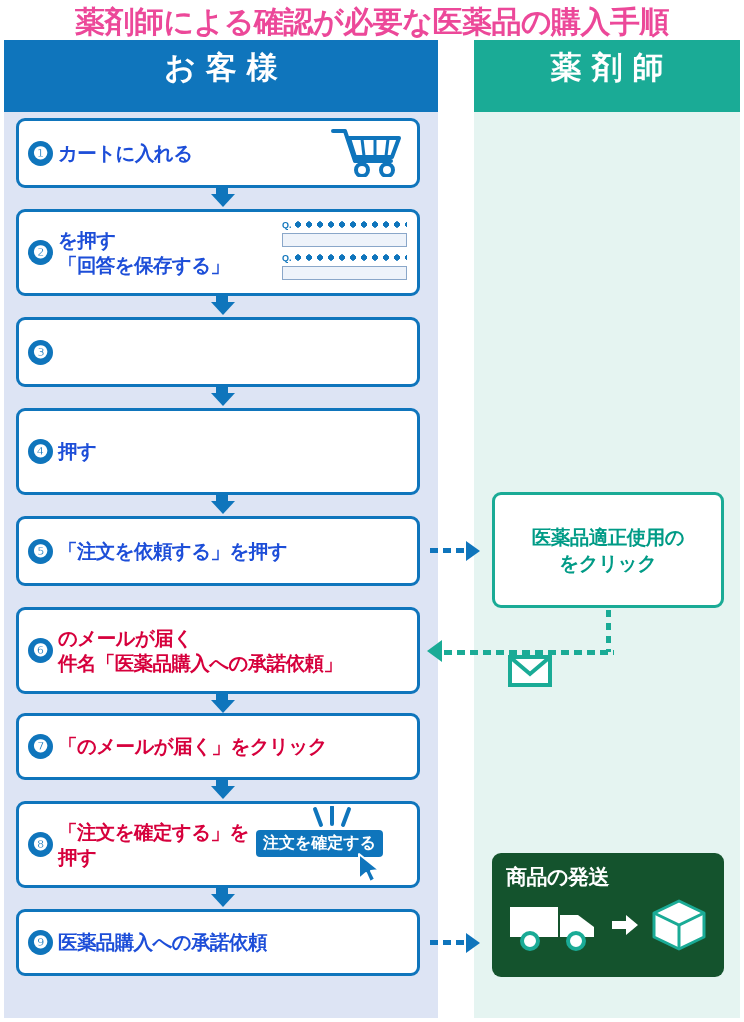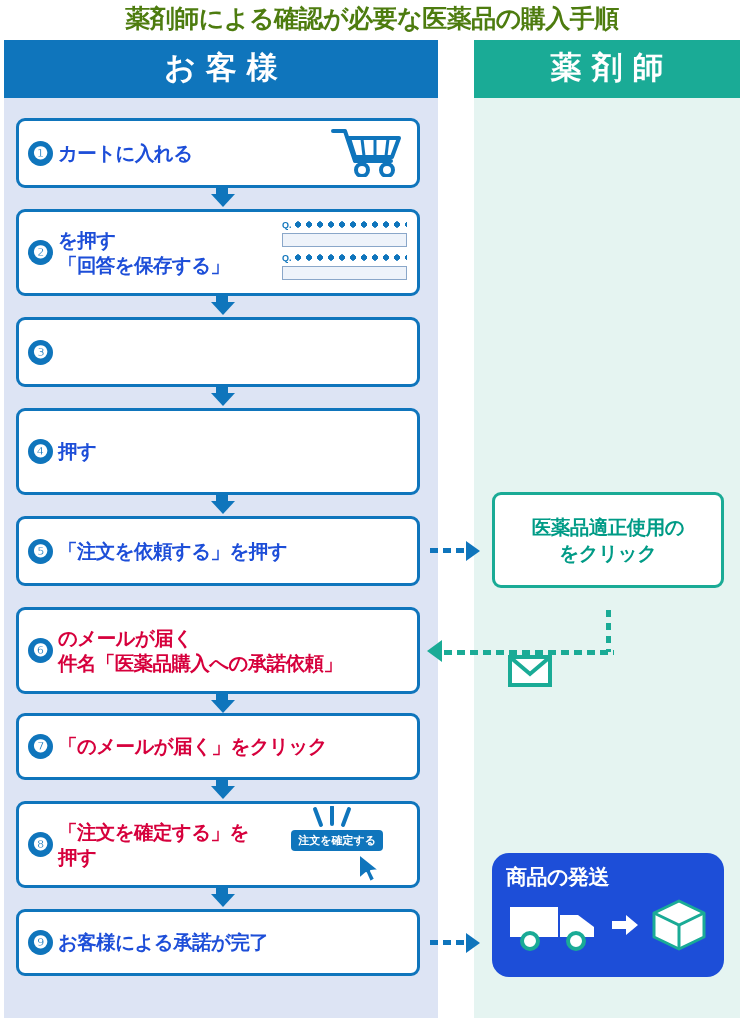--- a/index.html
+++ b/index.html
@@ -14,23 +14,23 @@
     position: relative;
     overflow: hidden;
   }
 
   .page-title {
     position: absolute;
     top: 2px;
     left: 0;
     width: 744px;
     text-align: center;
-    font-size: 25px;
-    font-weight: bold;
-    color: #4d7c0f;
+    font-size: 30px;
+    font-weight: bold;
+    color: #ec4899;
     letter-spacing: -0.5px;
     white-space: nowrap;
   }
 
   
   .col {
     position: absolute;
     top: 40px;
   }
   .col-customer {
@@ -39,21 +39,21 @@
     height: 978px;
     background: #dde4f4;
   }
   .col-pharmacist {
     left: 474px;
     width: 266px;
     height: 978px;
     background: #e5f4f1;
   }
   .col-header {
-    height: 58px;
+    height: 72px;
     line-height: 56px;
     text-align: center;
     color: #ffffff;
     font-size: 31px;
     font-weight: bold;
     letter-spacing: 10px;
     text-indent: 10px;
   }
   .hdr-customer { background: #0f75bc; }
   .hdr-pharmacist { background: #1aab96; }
@@ -148,21 +148,21 @@
     background: #eef3fa;
     margin-bottom: 6px;
   }
 
   .confirm-btn {
     position: absolute;
     right: 34px;
     top: 26px;
     background: #0f75bc;
     color: #ffffff;
-    font-size: 11px;
+    font-size: 16px;
     font-weight: bold;
     border-radius: 4px;
     padding: 3px 7px;
     white-space: nowrap;
   }
   .spark {
     position: absolute;
     right: 62px;
     top: 2px;
     width: 46px;
@@ -190,22 +190,22 @@
     line-height: 1.35;
     letter-spacing: -0.5px;
     display: flex;
     align-items: center;
     justify-content: center;
   }
   .ship-box {
     position: absolute;
     left: 492px;
     width: 232px;
-    background: #1d4ed8;
-    border-radius: 17px;
+    background: #14532d;
+    border-radius: 9px;
     color: #ffffff;
   }
   .ship-title {
     font-size: 21px;
     font-weight: bold;
     padding: 10px 0 0 14px;
     letter-spacing: -0.5px;
   }
   .ship-icons {
     display: flex;
@@ -320,21 +320,21 @@
 <div class="v-arrow" style="top:501px;"></div>
 
 <div class="step" style="top:516px; height:70px;">
   <div class="step-num">❺</div>
   <div class="step-text">「注文を依頼する」を押す</div>
 </div>
 
 <div class="dot-h c-blue" style="left:430px; top:548px; width:38px;"></div>
 <div class="tri-right c-blue" style="left:466px; top:541px;"></div>
 
-<div class="ph-box" style="top:492px; height:96px;">
+<div class="ph-box" style="top:492px; height:116px;">
   <div>
     <div>医薬品適正使用の</div>
     <div>をクリック</div>
   </div>
 </div>
 
 <div class="dot-v c-green" style="left:606px; top:610px; height:42px;"></div>
 <div class="dot-h c-green" style="left:444px; top:650px; width:170px;"></div>
 <div class="tri-left c-green" style="left:427px; top:640px;"></div>
 
@@ -380,21 +380,21 @@
     <svg width="26" height="32" viewBox="0 0 26 32">
       <path d="M3 2 L3 27 L10 21 L14 30 L19 27 L15 19 L23 18 Z" fill="#0f75bc" stroke="#ffffff" stroke-width="2" stroke-linejoin="round"></path>
     </svg>
   </div>
 </div>
 <div class="v-stem" style="top:888px; height:8px;"></div>
 <div class="v-arrow" style="top:894px;"></div>
 
 <div class="step" style="top:909px; height:67px;">
   <div class="step-num">❾</div>
-  <div class="step-text">お客様による承諾が完了</div>
+  <div class="step-text">医薬品購入への承諾依頼</div>
 </div>
 
 <div class="dot-h c-blue" style="left:430px; top:940px; width:38px;"></div>
 <div class="tri-right c-blue" style="left:466px; top:933px;"></div>
 
 <div class="ship-box" style="top:853px; height:124px;">
   <div class="ship-title">商品の発送</div>
   <div class="ship-icons">
     <span>
       <svg width="92" height="56" viewBox="0 0 92 56">

